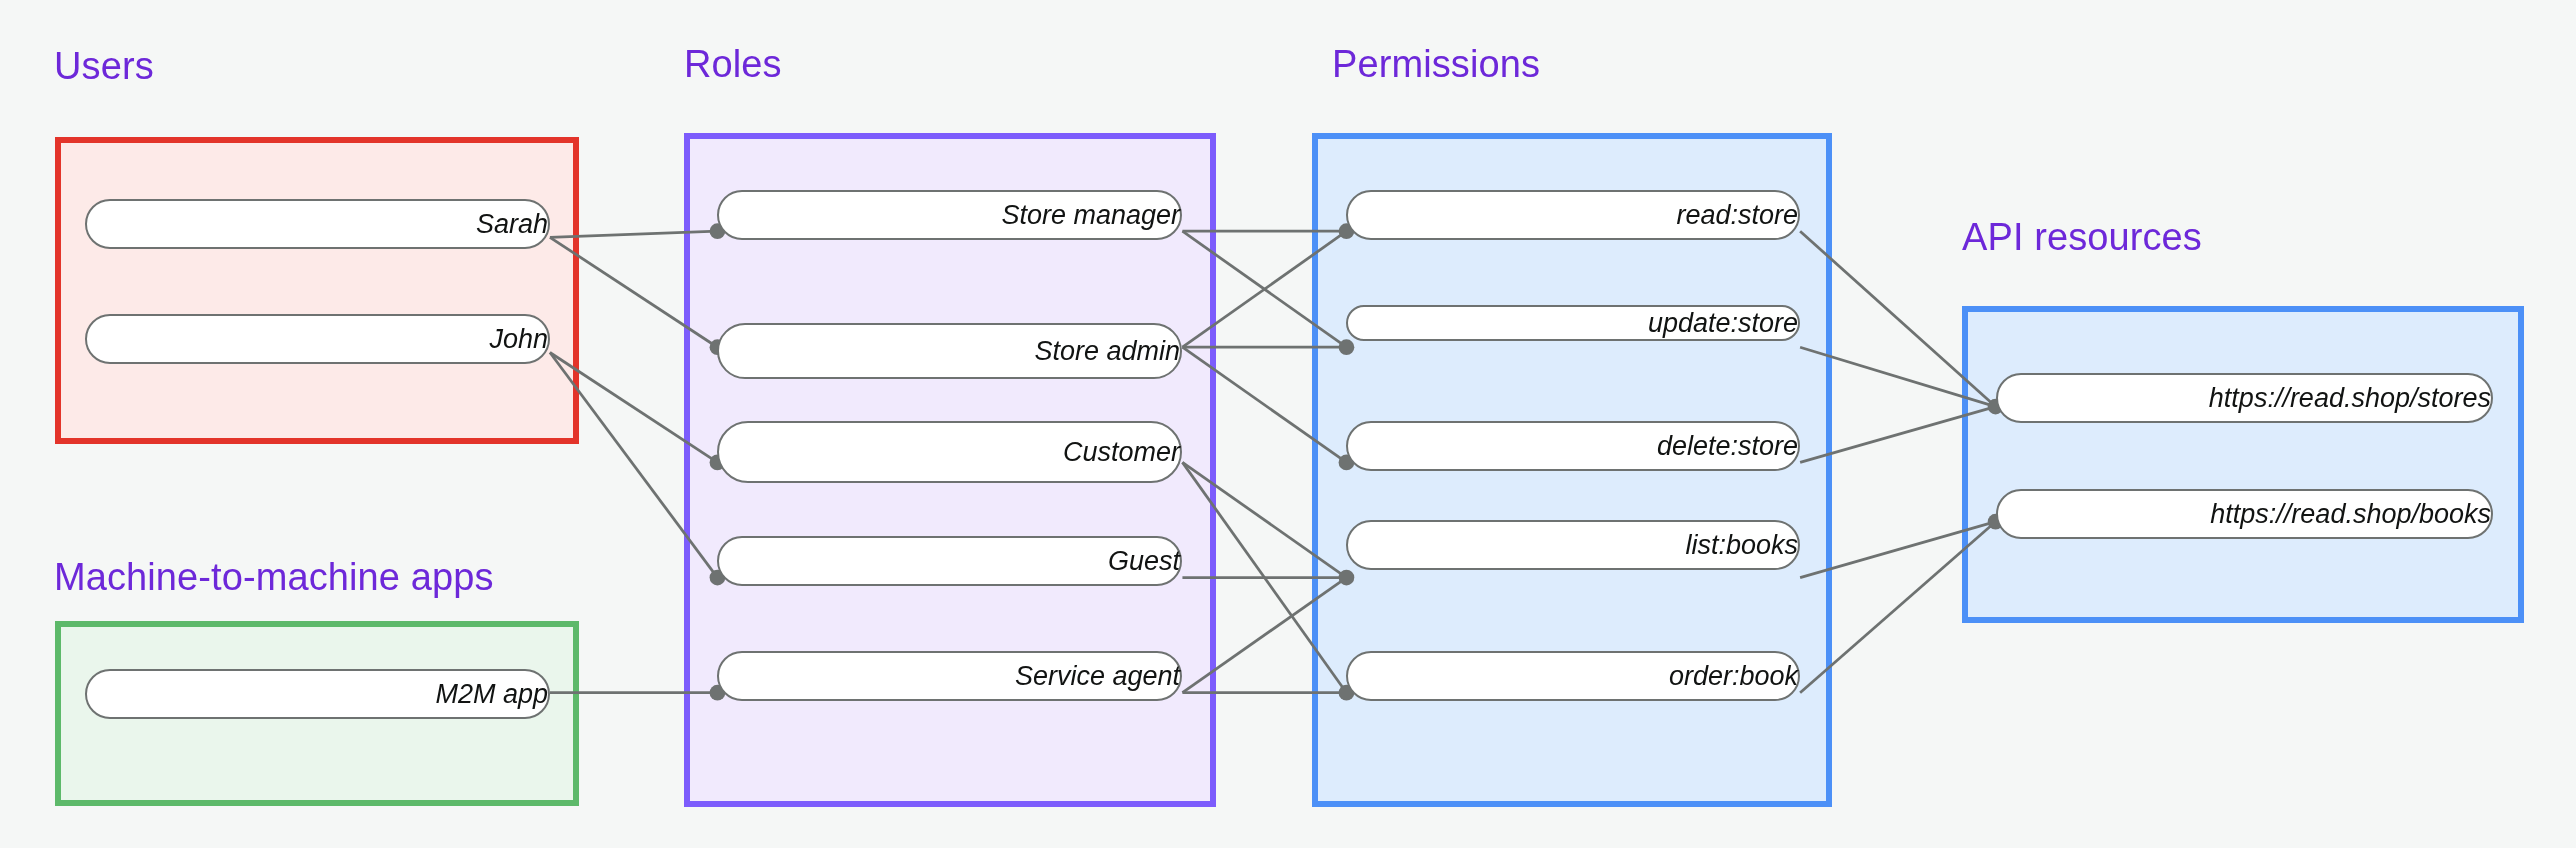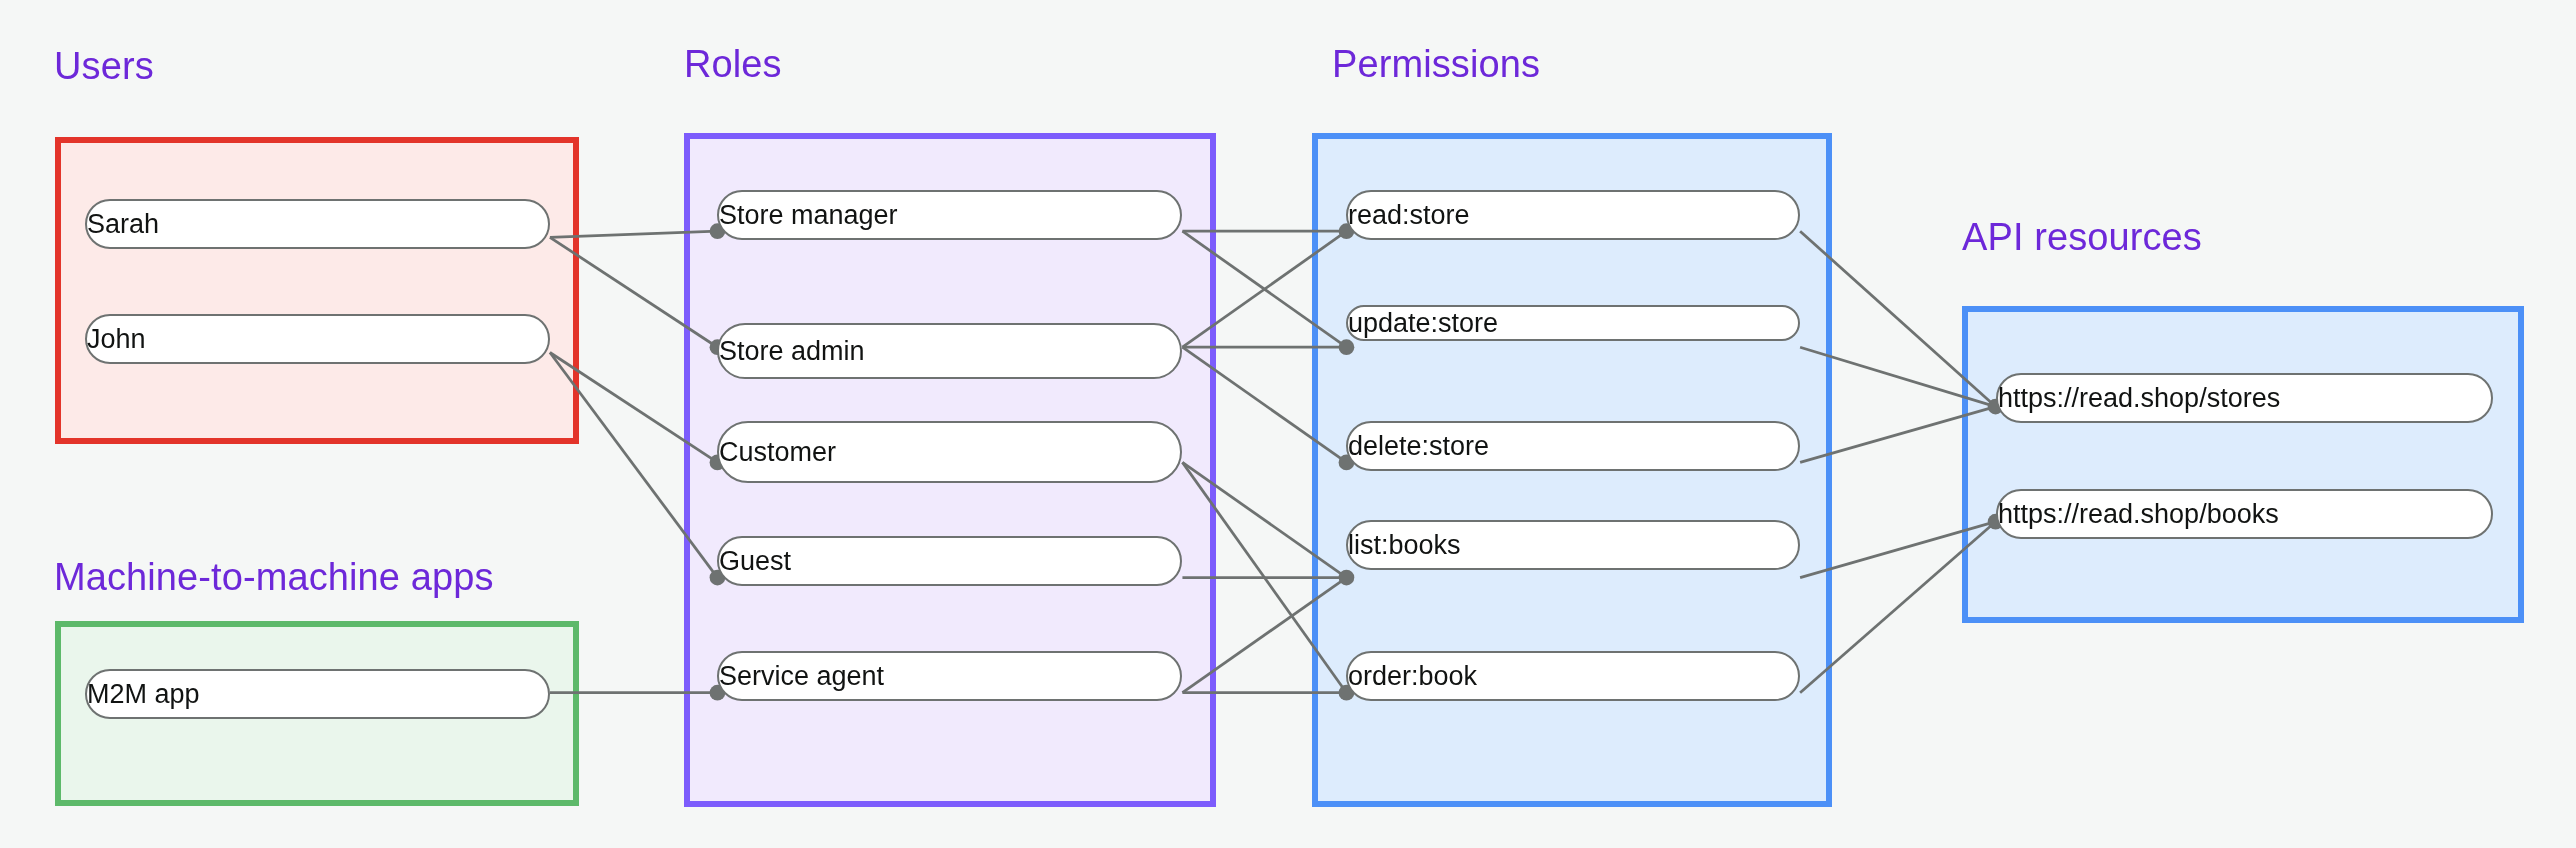--- a/index.html
+++ b/index.html
@@ -20,24 +20,25 @@
     white-space:nowrap;
     letter-spacing:0.1px;
   }
 
   
   .node{
     position:absolute;box-sizing:border-box;
     background:#ffffff;
     border:2.6px solid #6e7271;
     border-radius:872px;
-    display:flex;align-items:center;justify-content:flex-start;
+    display:flex;align-items:center;justify-content:flex-end;
     font-size:27px;color:#111312;
     white-space:nowrap;
     z-index:3;
+    font-style:italic;
   }
 
   
   #edges{position:absolute;left:0;top:0;width:2576px;height:848px;z-index:2;pointer-events:none;}
   #edges line{stroke:#6e7271;stroke-width:3.2;}
   #edges circle{fill:#6e7271;}
 </style>
 </head>
 <body>
 

